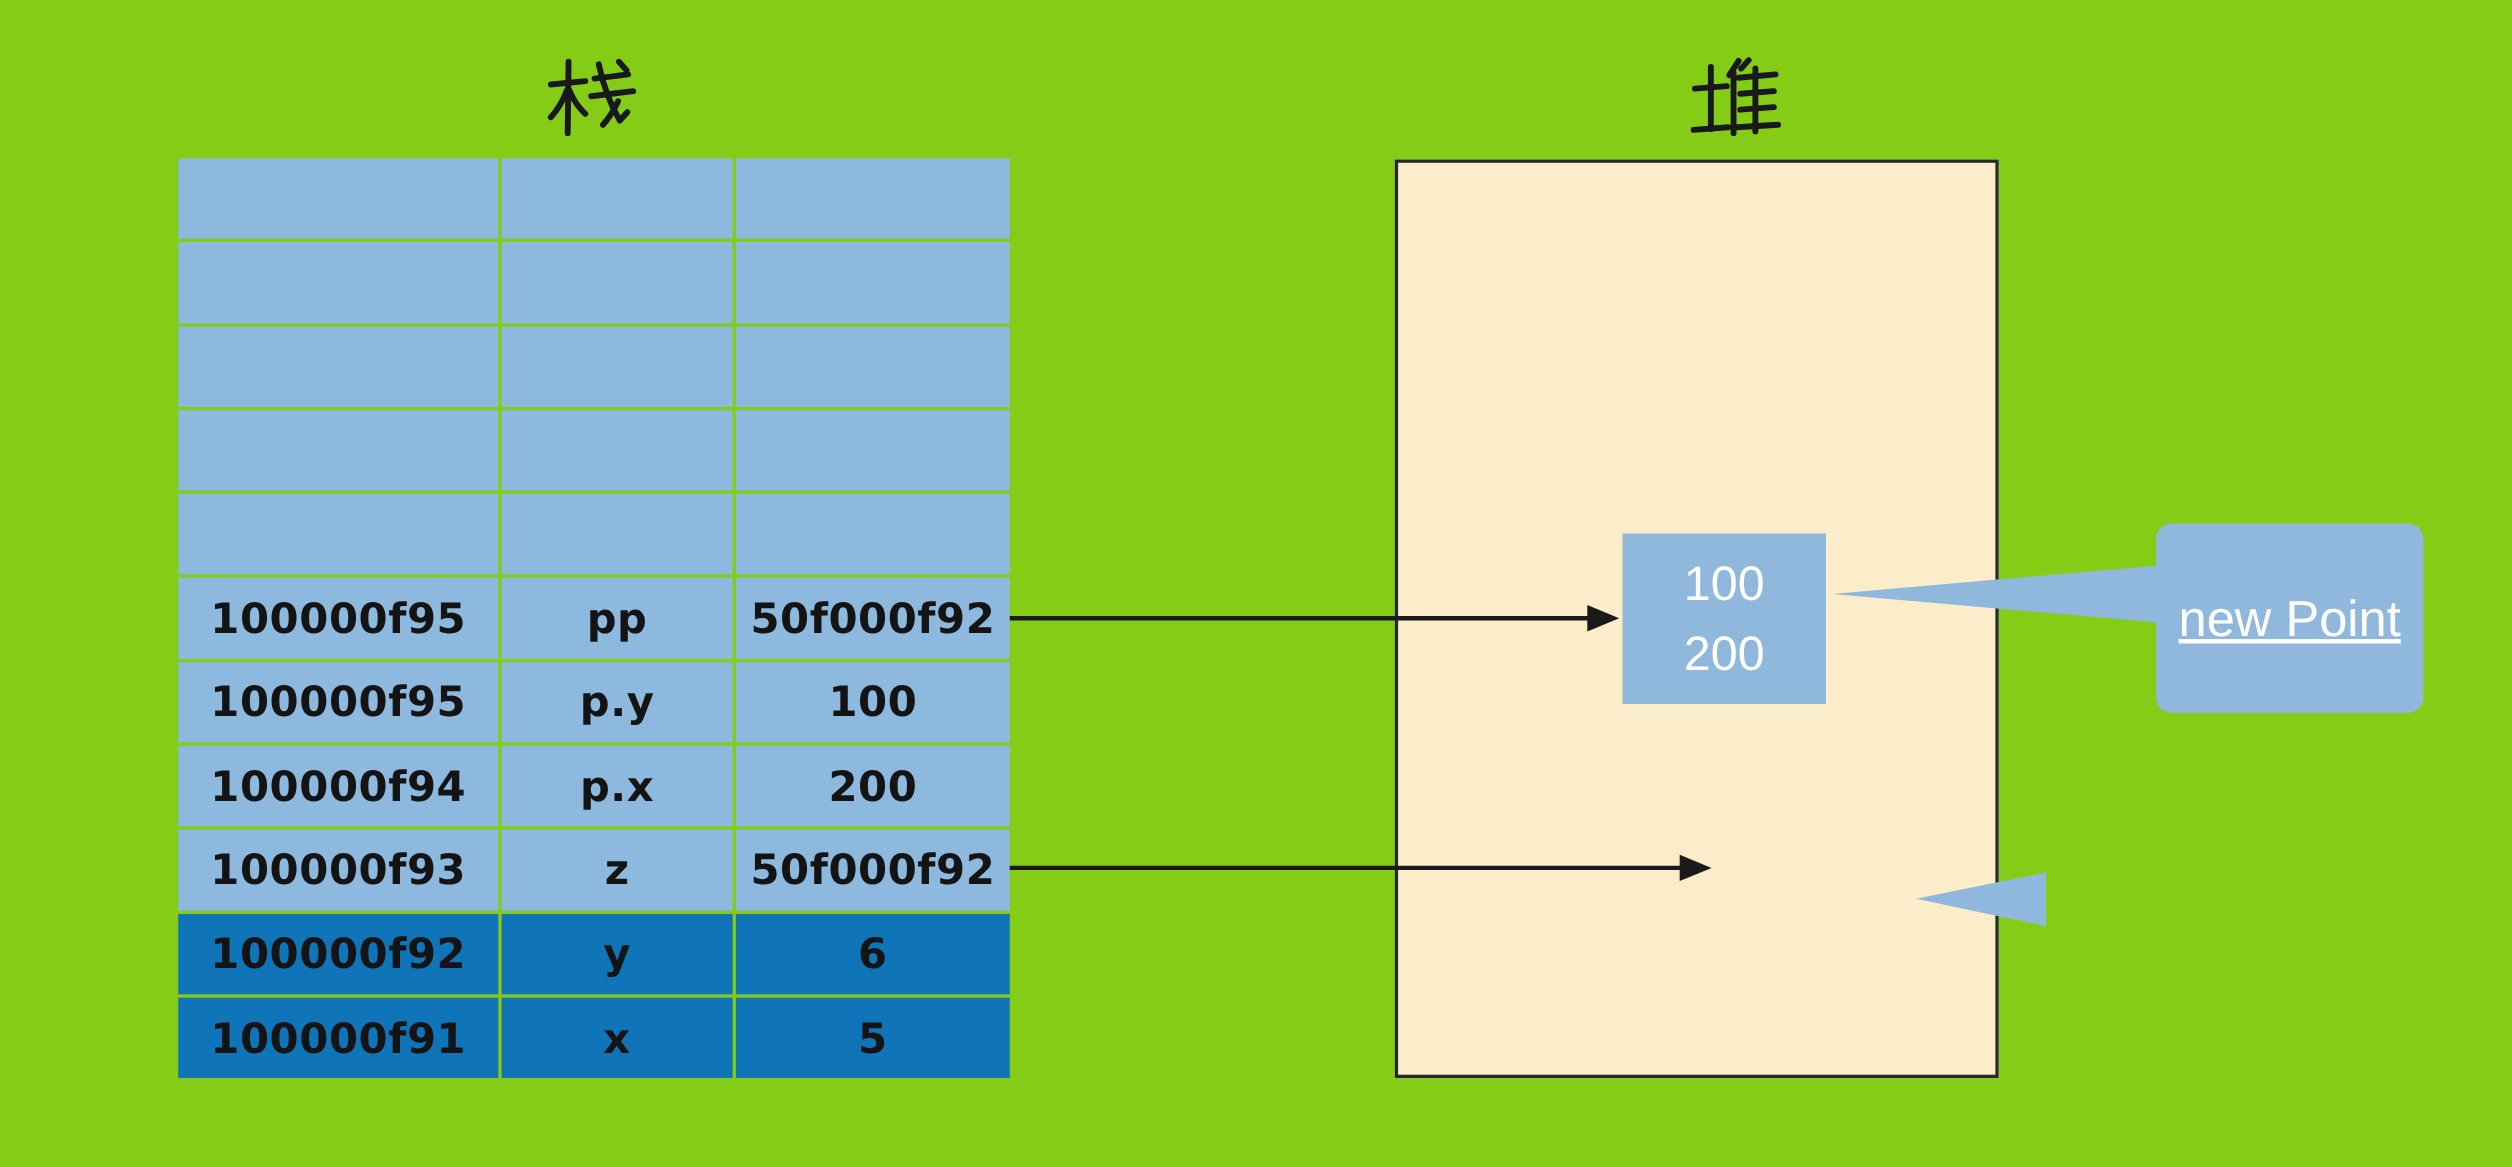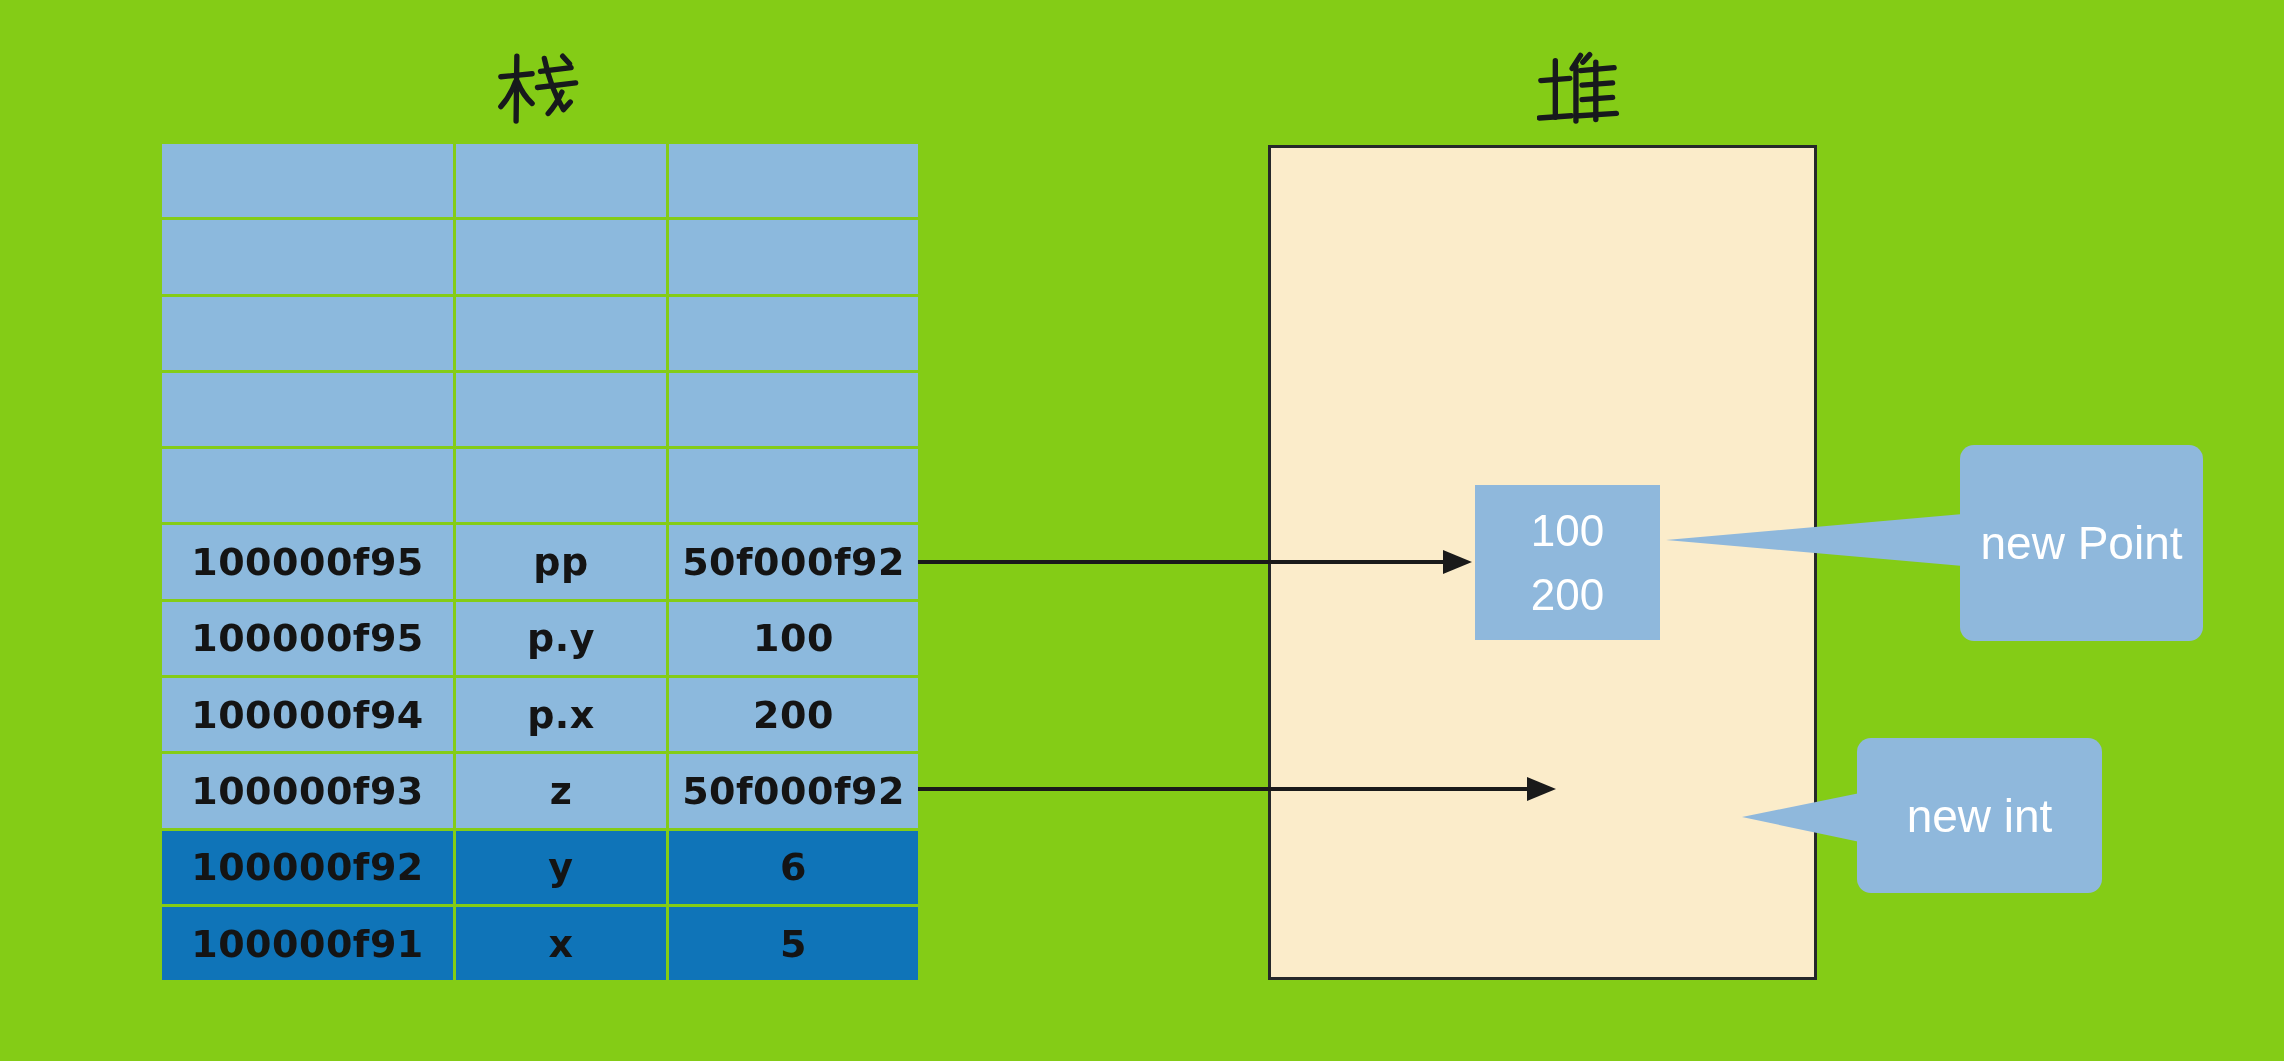--- a/index.html
+++ b/index.html
@@ -28,21 +28,21 @@
   .heap-box{position:absolute;background:#8FB8DC;color:#ffffff;
             font-family:"Liberation Sans",sans-serif;font-size:44px;
             display:flex;flex-direction:column;align-items:center;justify-content:center;}
   #point-box{left:204px;top:337px;width:185px;height:155px;gap:14px;}
   #int-box{left:284px;top:569px;width:157px;height:156px;}
 
   
   .callout{position:absolute;background:#8FB8DC;border-radius:14px;color:#ffffff;
            font-family:"Liberation Sans",sans-serif;font-size:46px;
            display:flex;align-items:center;justify-content:center;z-index:6;}
-  #callout-point{left:1960px;top:445px;width:243px;height:196px;}
+  #callout-point{left:1960px;top:476px;width:243px;height:172px;text-decoration:underline;}
   #callout-int{left:1857px;top:738px;width:245px;height:155px;}
 
   svg.overlay{position:absolute;left:0;top:0;z-index:5;}
   .ptr-line{stroke:#1a1a1a;stroke-width:4;}
   .ptr-head{fill:#1a1a1a;}
   .tail{fill:#8FB8DC;}
 </style>
 </head>
 <body>
 
@@ -103,17 +103,14 @@
     <polygon class="tail" points="1742,817 1860,793 1860,842"></polygon>
     <line class="ptr-line" x1="918" y1="562" x2="1448" y2="562"></line>
     <polygon class="ptr-head" points="1472,562 1443,550 1443,574"></polygon>
     <line class="ptr-line" x1="918" y1="789" x2="1532" y2="789"></line>
     <polygon class="ptr-head" points="1556,789 1527,777 1527,801"></polygon>
   </svg>
 
   <div class="callout" id="callout-point">
     <span>new Point</span>
   </div>
-  <div class="callout" id="callout-int">
-    <span>new int</span>
-  </div>
 
 </div>
 
 </body></html>

